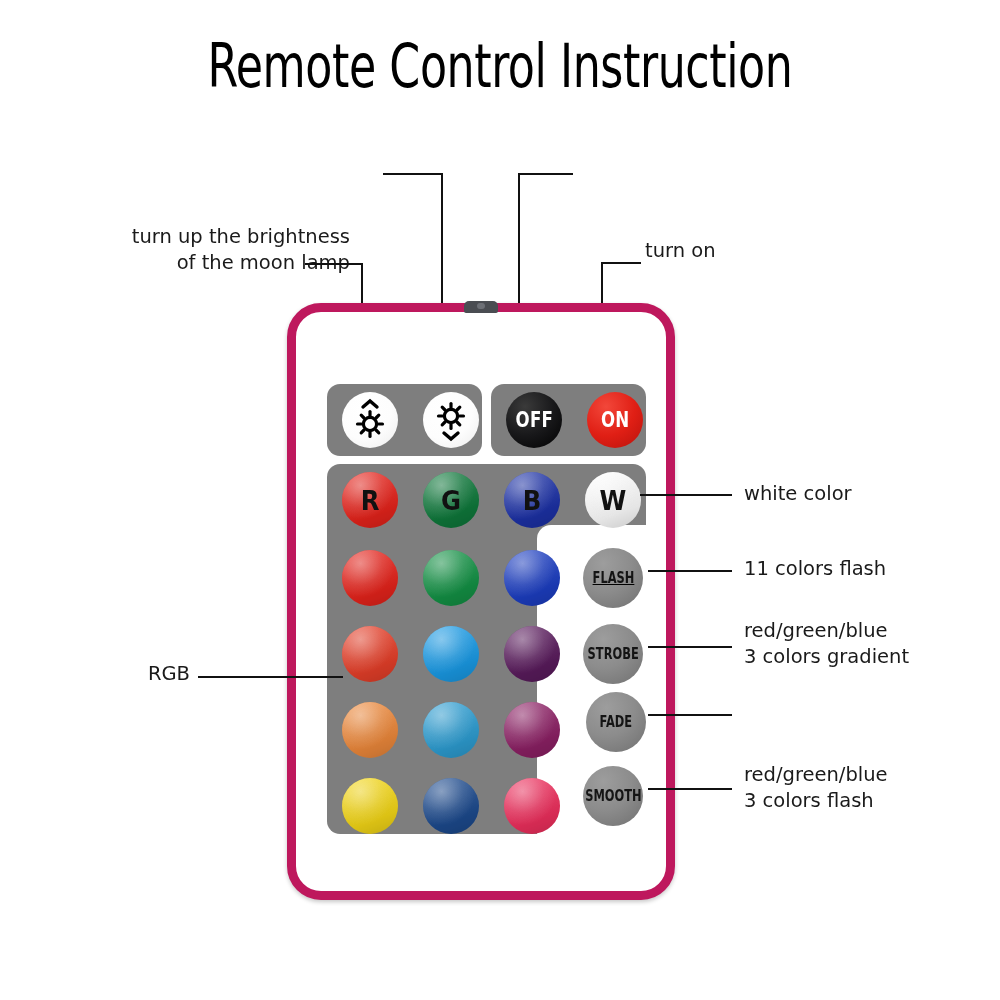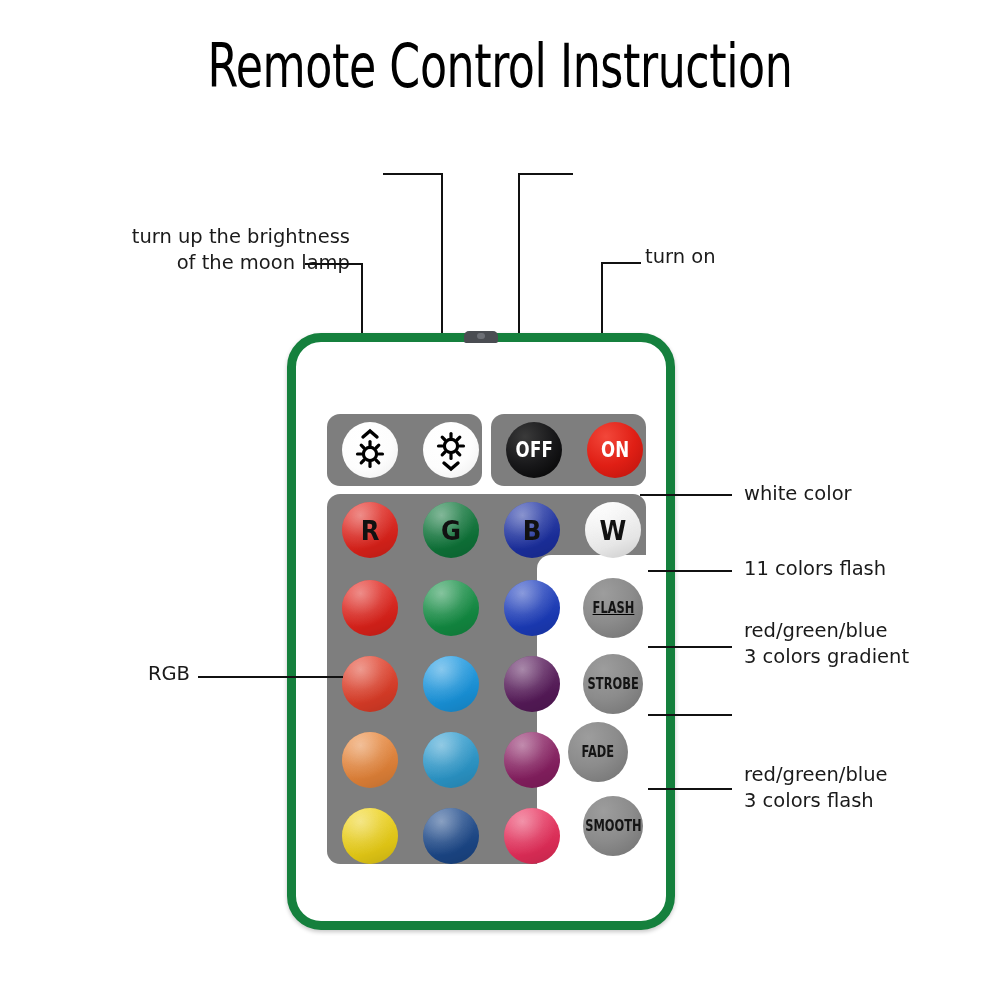--- a/index.html
+++ b/index.html
@@ -59,26 +59,25 @@
   .ln.v { width: 2px; }
 
   
   #remote {
     position: absolute;
     left: 287px;
     top: 303px;
     width: 388px;
     height: 597px;
     background: #ffffff;
-    border: 9px solid #15803d;
+    border: 9px solid #be185d;
     border-radius: 34px;
     box-sizing: border-box;
     box-shadow: 0 2px 4px rgba(0,0,0,0.22);
     z-index: 5;
-    margin-top: 30px;
   }
   #ir-nub {
     position: absolute;
     left: 50%;
     top: -11px;
     margin-left: -17px;
     width: 34px;
     height: 12px;
     background: #4a4d52;
     border-radius: 5px 5px 2px 2px;
@@ -193,21 +192,21 @@
 
 <div id="stage">
 
   <div class="title">Remote Control Instruction</div>
 
 
   <div class="anno left" style="left:40px; top:224px; width:310px;">turn up the brightness
 of the moon lamp</div>
 
 
-  <div class="anno right" style="left:645px; top:244px; width:190px;">turn on</div>
+  <div class="anno right" style="left:645px; top:238px; width:190px;">turn on</div>
 
   <div class="anno left" style="left:100px; top:661px; width:90px;">RGB</div>
 
   <div class="anno right" style="left:744px; top:481px; width:220px;">white color</div>
 
   <div class="anno right" style="left:744px; top:556px; width:230px;">11 colors flash</div>
 
   <div class="anno right" style="left:744px; top:618px; width:230px;">red/green/blue
 3 colors gradient</div>
 
@@ -344,21 +343,21 @@
     <div class="btn btn-color" style="left:208px; top:466px; background:#f0305e;">
       <span class="gloss"></span>
     </div>
 
     <div class="btn btn-mode" style="left:287px; top:236px;text-decoration:underline;">
       <span class="mode-text">FLASH</span>
     </div>
     <div class="btn btn-mode" style="left:287px; top:312px;">
       <span class="mode-text">STROBE</span>
     </div>
-    <div class="btn btn-mode" style="left:272px; top:380px;">
+    <div class="btn btn-mode" style="left:290px; top:380px;">
       <span class="mode-text">FADE</span>
     </div>
     <div class="btn btn-mode" style="left:287px; top:454px;">
       <span class="mode-text">SMOOTH</span>
     </div>
 
   </div>
 </div>
 
 </body></html>

